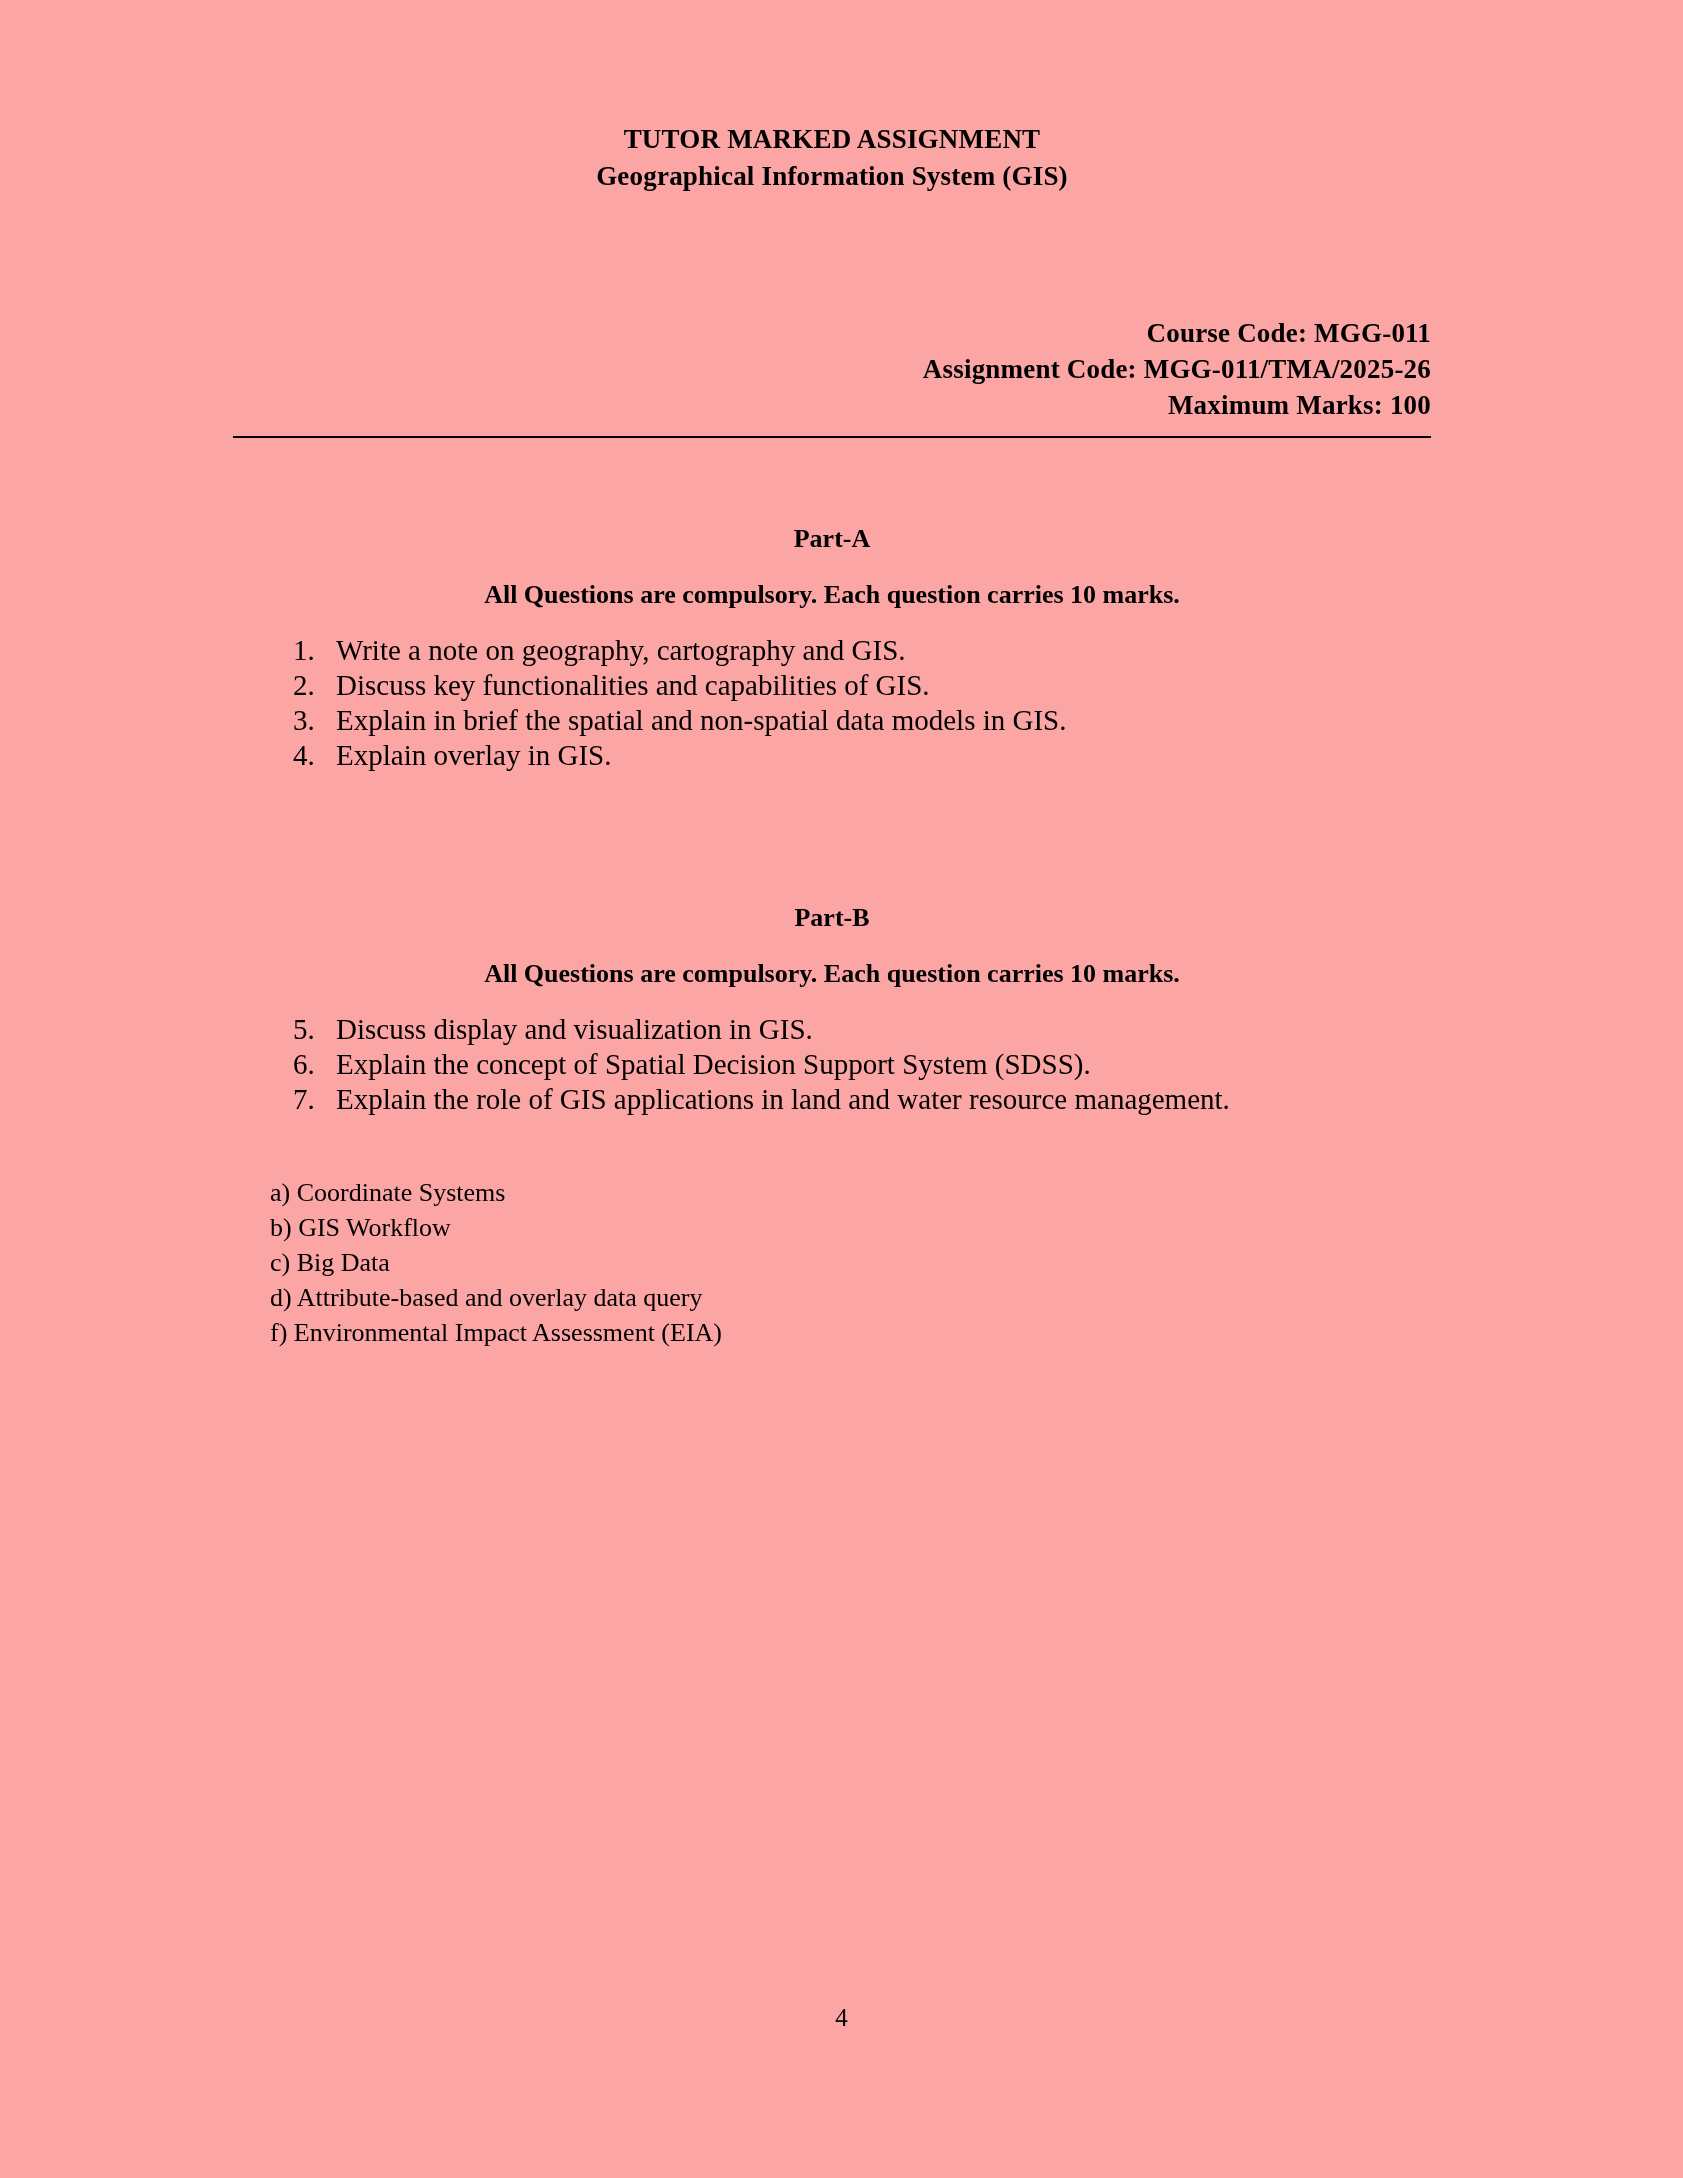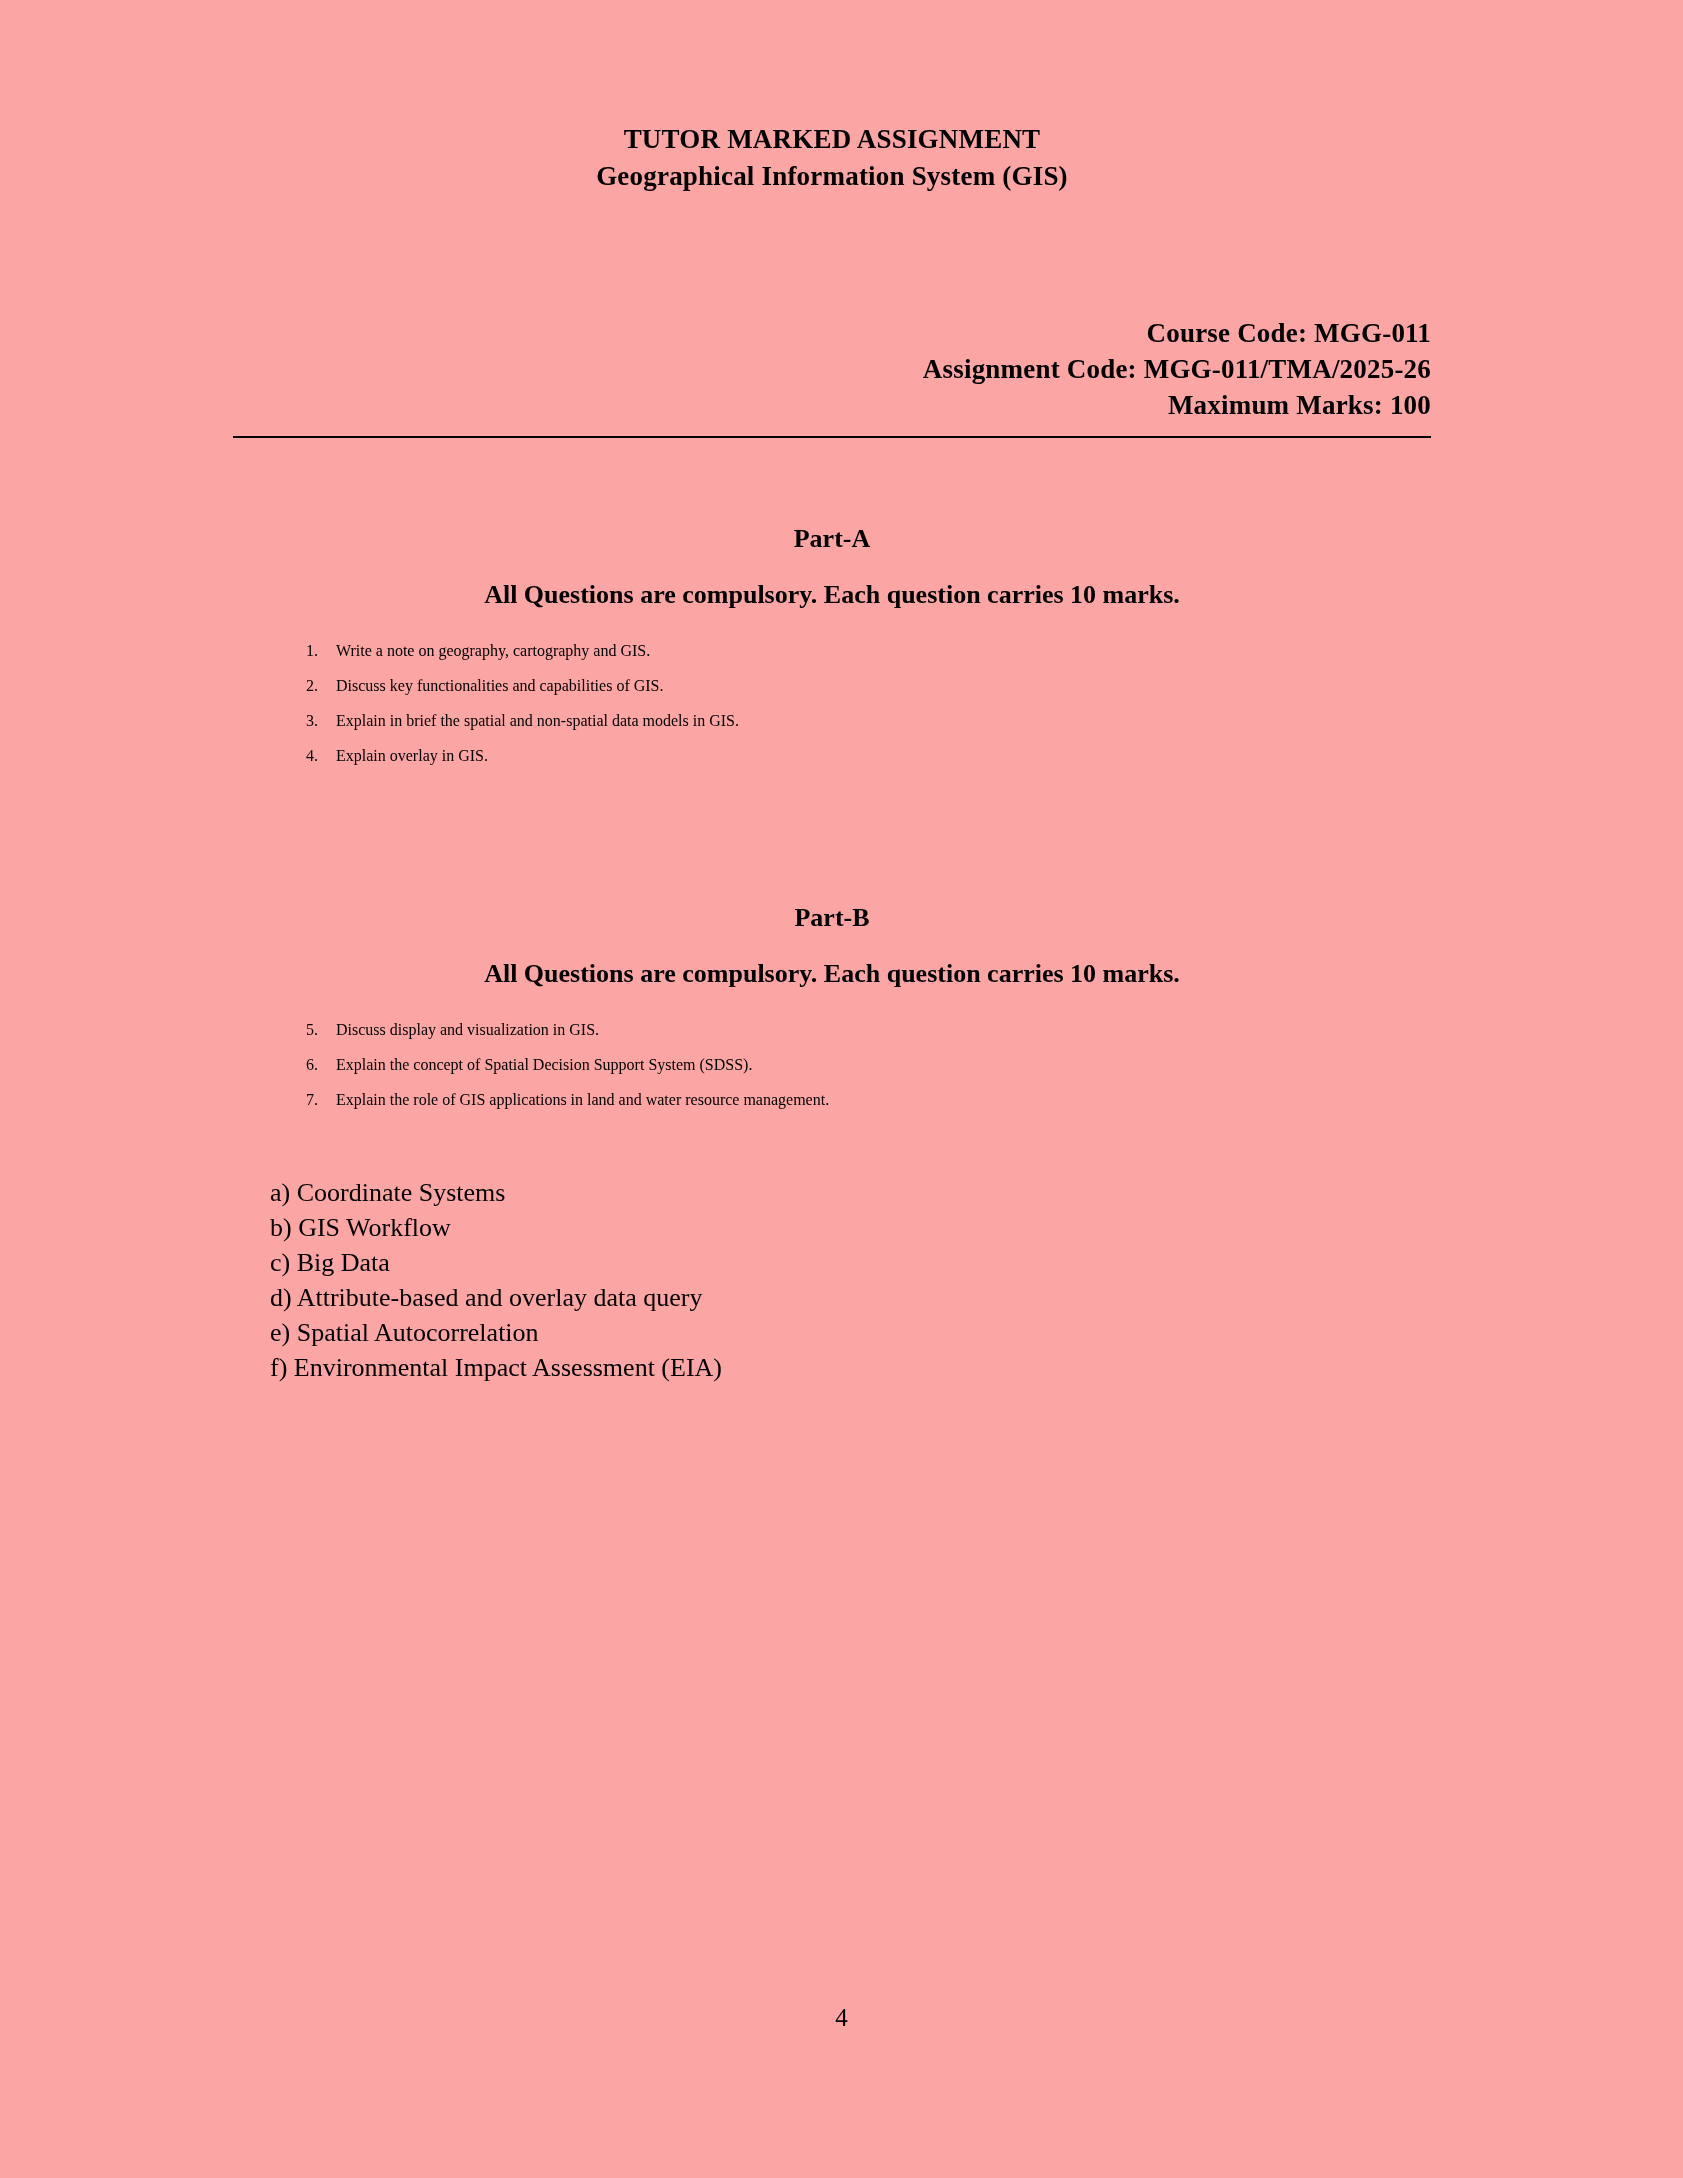--- a/index.html
+++ b/index.html
@@ -74,21 +74,21 @@
     font-weight: bold;
     font-size: 26px;
     line-height: 32px;
     text-align: center;
   }
 
   ol.q-list {
     list-style: decimal;
     margin: 0;
     padding: 0 0 0 89px;
-    font-size: 16px;
+    font-size: 29px;
     line-height: 35px;
   }
   ol.q-list li {
     padding-left: 14px;
     margin: 0;
   }
 
   .sub-list {
     margin: 0;
     padding: 0 0 0 37px;
@@ -171,21 +171,20 @@
 
 
     <div class="spacer-c-mid"></div>
 
 
     <div class="sub-list">
       <div class="sub-item">a) Coordinate Systems</div>
       <div class="sub-item">b) GIS Workflow</div>
       <div class="sub-item">c) Big Data</div>
       <div class="sub-item">d) Attribute-based and overlay data query</div>
-      <div class="sub-item">e) Spatial Autocorrelation</div>
       <div class="sub-item">f) Environmental Impact Assessment (EIA)</div>
     </div>
 
   </div>
 
   <div class="page-number">4</div>
 </div>
 
 
 </body></html>

